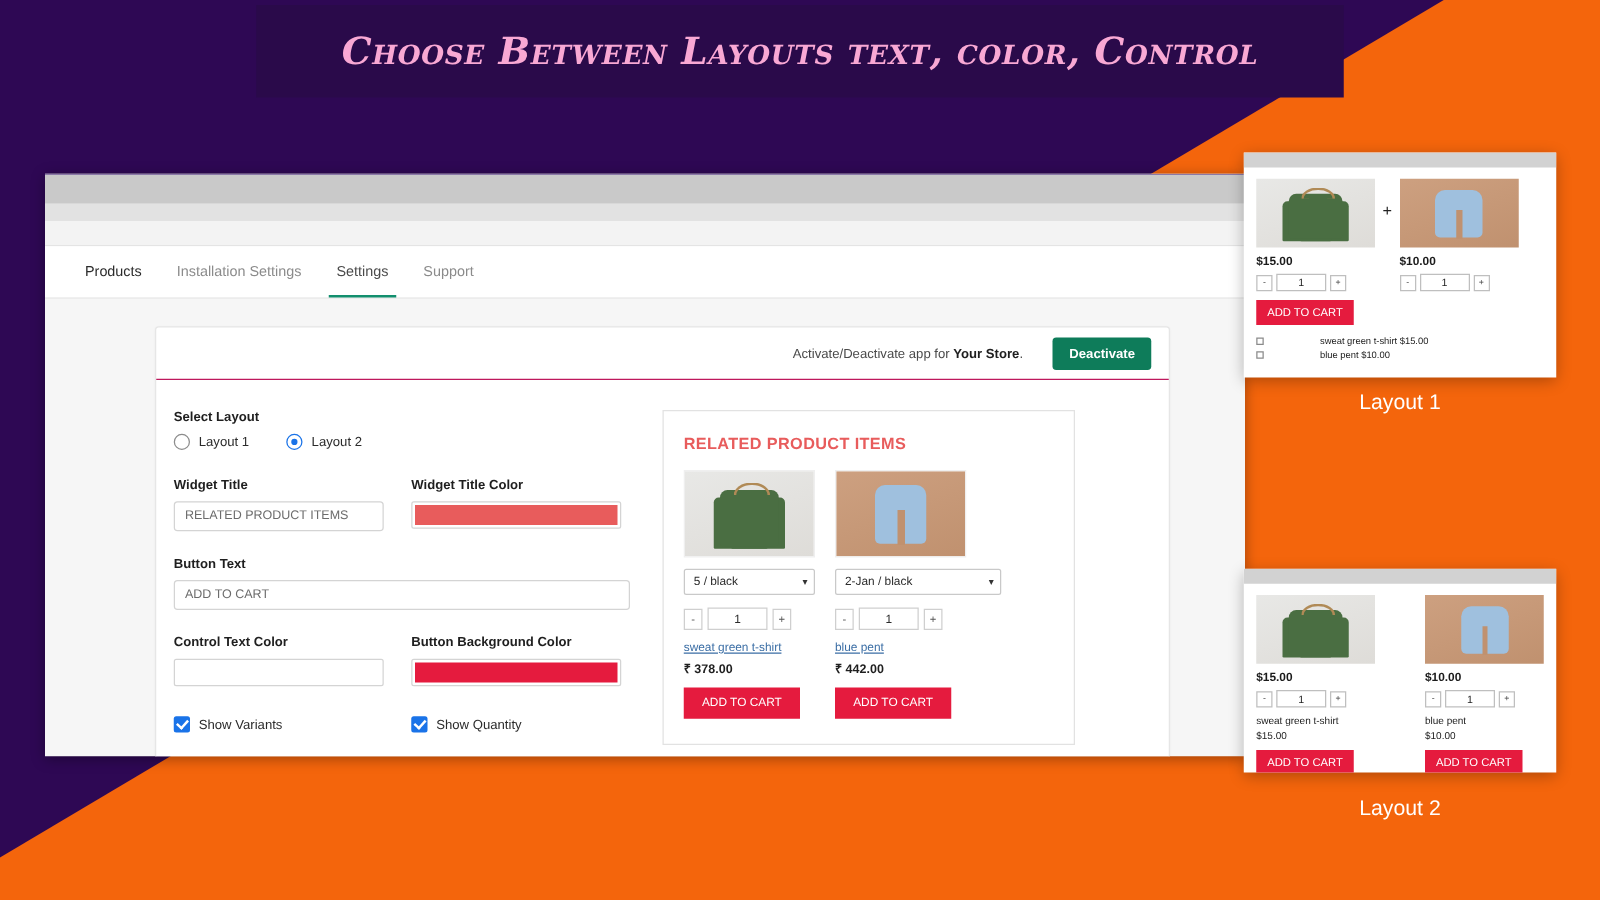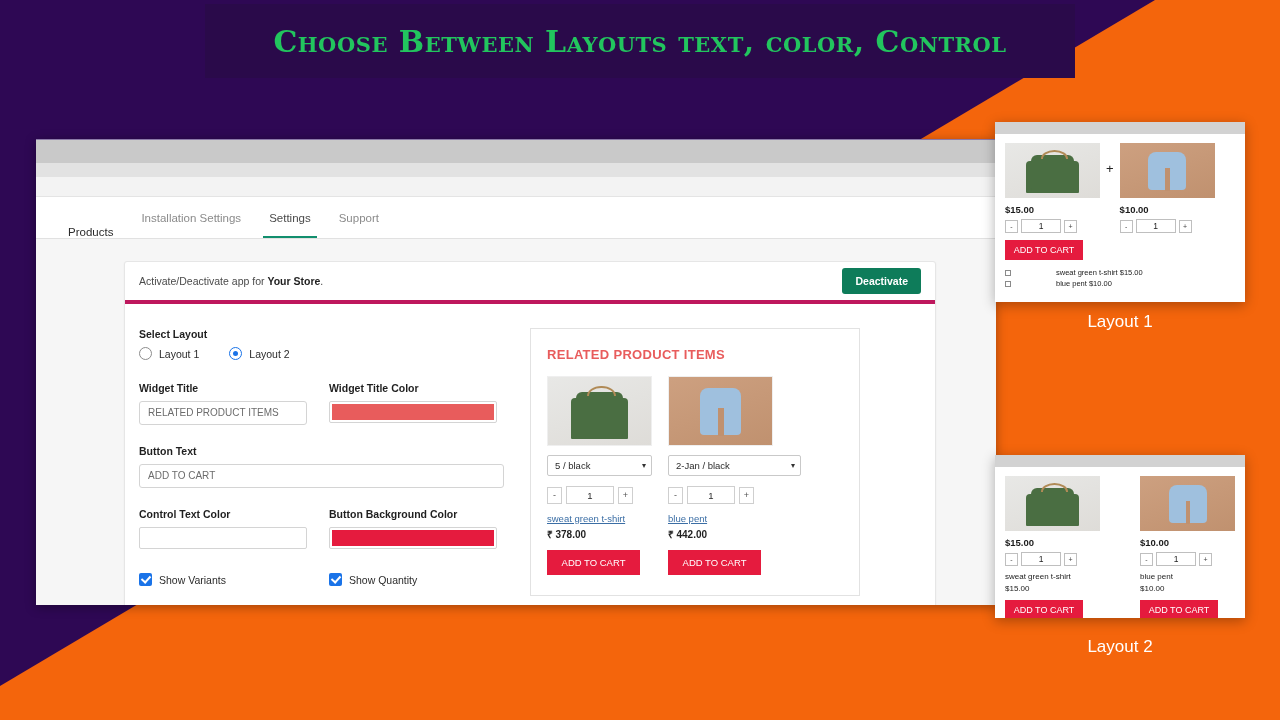--- a/index.html
+++ b/index.html
@@ -24,27 +24,28 @@
 
   
   .title-banner {
     position: absolute;
     left: 205px; top: 4px;
     width: 870px; height: 74px;
     background: #2A0A4A;
     display: flex; align-items: center; justify-content: center;
   }
   .title-banner .title-text {
-    color: #22c55e;
+    color: #f9a8d4;
     font-family: "DejaVu Serif", serif;
     font-size: 30px;
     font-weight: bold;
     letter-spacing: 0.5px;
     font-variant: small-caps;
     white-space: nowrap;
+    font-style: italic;
   }
 
   
   .browser {
     position: absolute;
     left: 36px; top: 139px;
     width: 960px; height: 466px;
     background: #f6f6f6;
     box-shadow: 0 2px 10px rgba(0,0,0,0.35);
     overflow: hidden;
@@ -63,21 +64,21 @@
     padding-left: 18px;
   }
   .tab {
     display: flex; align-items: center;
     padding: 0 14px;
     font-size: 11.5px;
     color: #8b8b8b;
     position: relative;
     white-space: nowrap;
   }
-  .tab.products { color: #2b2b2b; align-items: flex-end; }
+  .tab.products { color: #2b2b2b; }
   .tab.active { color: #4a4a4a; }
   .tab.active::after {
     content: "";
     position: absolute; left: 8px; right: 8px; bottom: 0;
     height: 2.5px; background: #128f6e;
   }
 
   
   .page-body {
     padding: 22px 60px 0 88px;
@@ -87,23 +88,24 @@
   .card {
     background: #ffffff;
     border: 1px solid #e6e6e6;
     border-radius: 3px;
     box-shadow: 0 1px 2px rgba(0,0,0,0.05);
   }
 
   
   .activate-row {
     height: 42px;
-    display: flex; align-items: center; justify-content: space-between;
+    display: flex; align-items: center; justify-content: flex-end;
     padding: 0 14px;
-    border-bottom: 4px solid #be185d;
+    border-bottom: 1px solid #be185d;
+    gap: 24px;
   }
   .activate-text { font-size: 10.5px; color: #4a4a4a; }
   .activate-text b { color: #1f1f1f; font-weight: bold; }
   .btn-deactivate {
     background: #0E7C5A; color: #fff;
     font-size: 10.5px; font-weight: bold;
     border: none; border-radius: 3px;
     padding: 7px 13px;
     cursor: pointer;
   }

